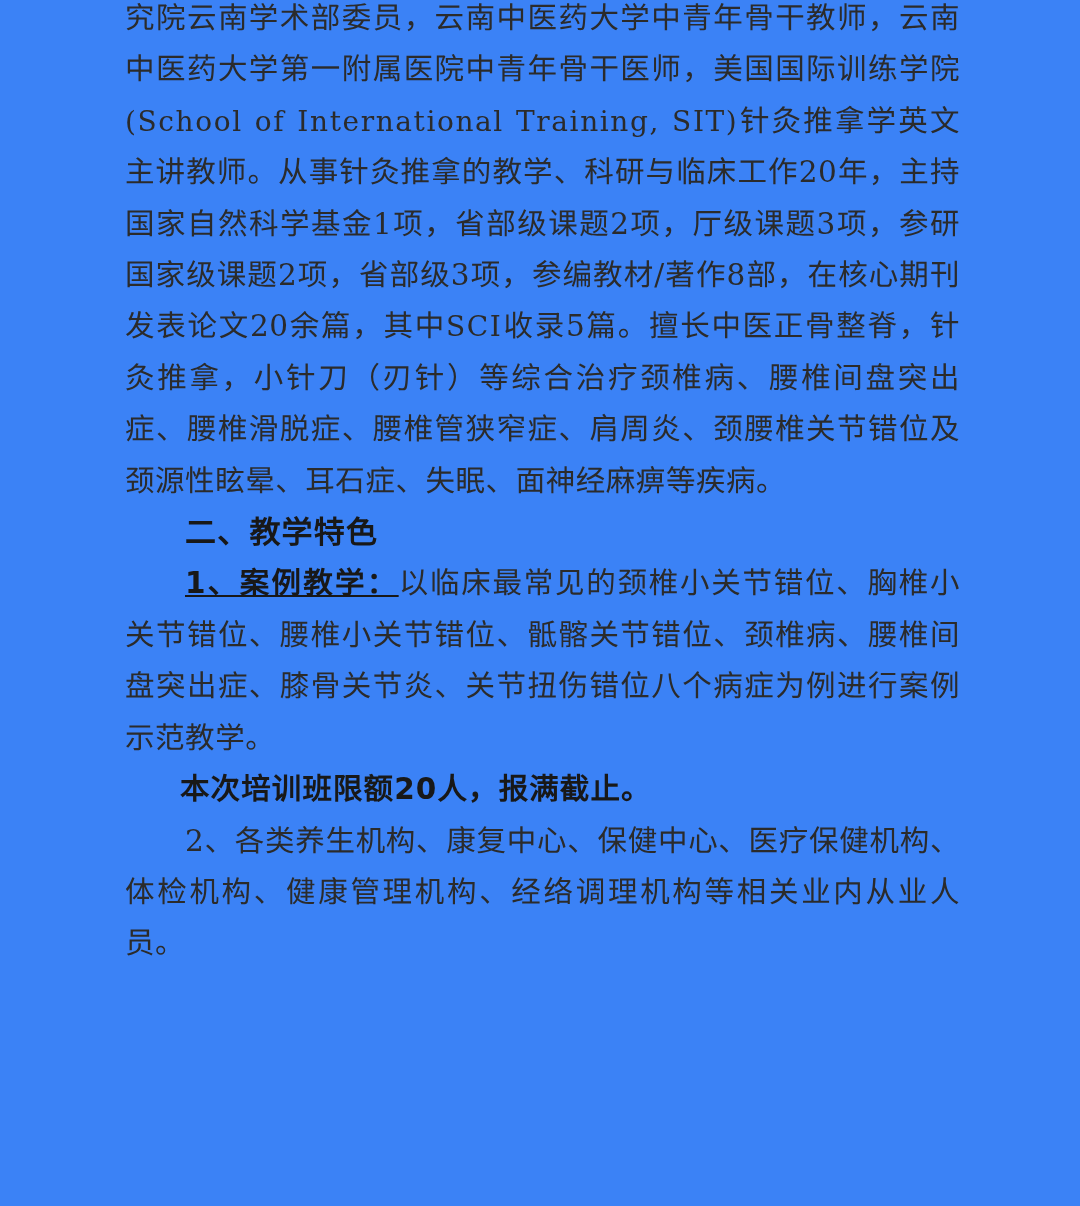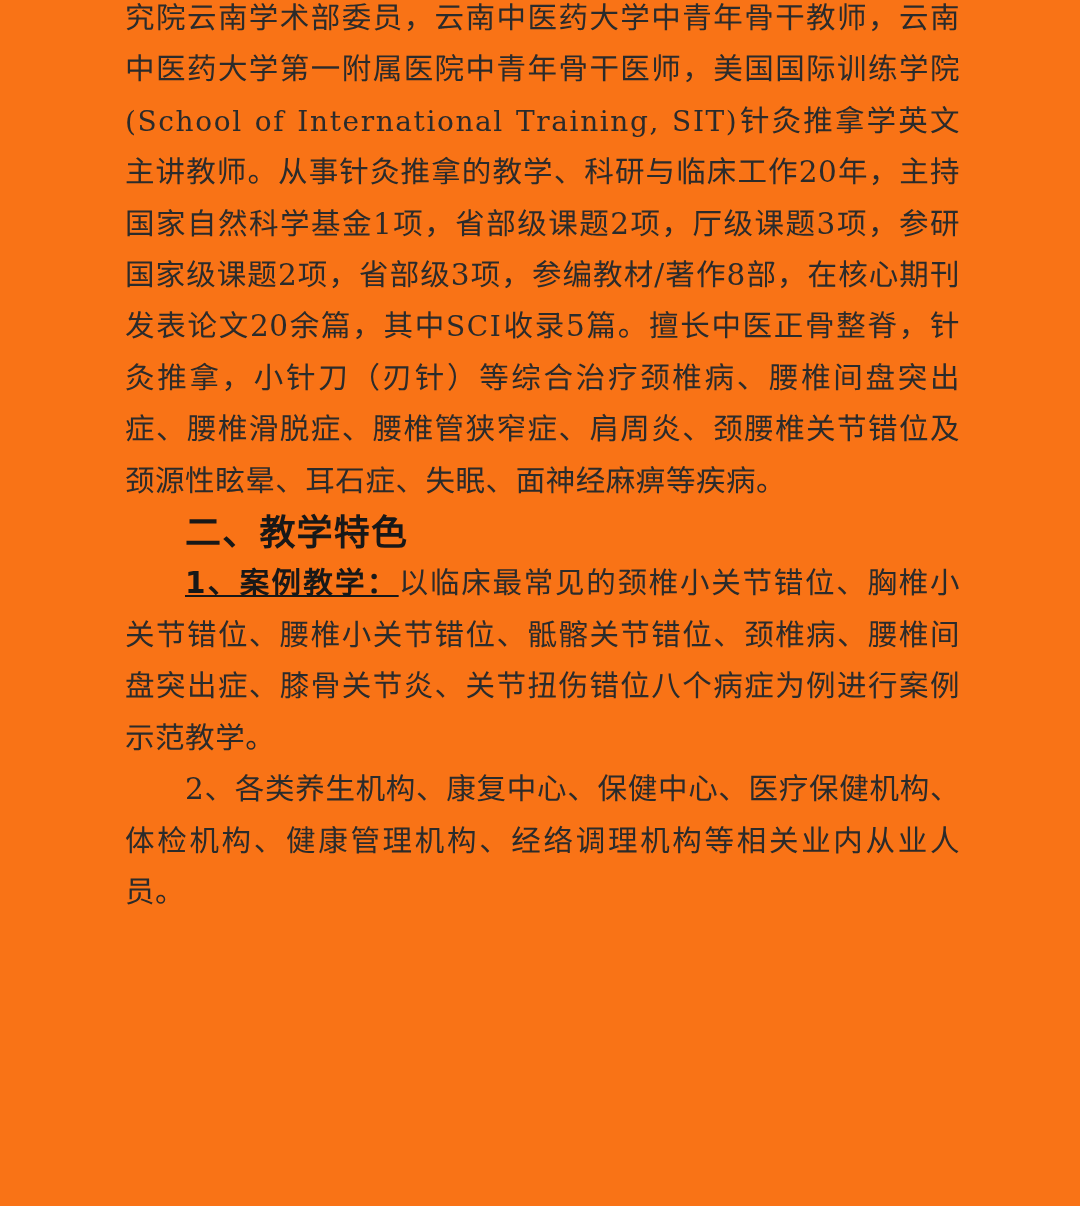--- a/index.html
+++ b/index.html
@@ -14,21 +14,21 @@
     height: 1206px;
     overflow: hidden;
     font-family: "DejaVu Serif", "Liberation Serif", serif;
     color: #2b2b2b;
   }
 
   .page {
     position: relative;
     width: 1080px;
     height: 1206px;
-    background: #f97316;
+    background: #3b82f6;
     box-sizing: border-box;
     padding: 0 120px 0 125px;
   }
 
   .doc-body {
     position: relative;
     top: -7px;
   }
 
   
@@ -49,21 +49,21 @@
     text-indent: 60px;
   }
 
   .para.flush {
     text-indent: 0;
   }
 
   
   .heading {
     margin: 0;
-    font-size: 36px;
+    font-size: 31px;
     line-height: 51.4px;
     letter-spacing: 1.2px;
     font-weight: bold;
     text-indent: 60px;
     text-align: left;
     color: #181818;
     font-family: "DejaVu Sans", "Liberation Sans", sans-serif;
   }
 
   
@@ -104,18 +104,19 @@
 
     <p class="para flush"><span>究院云南学术部委员，云南中医药大学中青年骨干教师，云南中医药大学第一附属医院中青年骨干医师，美国国际训练学院</span><span class="latin">(School of International Training, SIT)</span><span>针灸推拿学英文主讲教师。从事针灸推拿的教学、科研与临床工作</span><span class="num">20</span><span>年，主持国家自然科学基金</span><span class="num">1</span><span>项，省部级课题</span><span class="num">2</span><span>项，厅级课题</span><span class="num">3</span><span>项，参研国家级课题</span><span class="num">2</span><span>项，省部级</span><span class="num">3</span><span>项，参编教材/著作</span><span class="num">8</span><span>部，在核心期刊发表论文</span><span class="num">20</span><span>余篇，其中</span><span class="latin">SCI</span><span>收录</span><span class="num">5</span><span>篇。擅长中医正骨整脊，针灸推拿，小针刀（刃针）等综合治疗颈椎病、腰椎间盘突出症、腰椎滑脱症、腰椎管狭窄症、肩周炎、颈腰椎关节错位及颈源性眩晕、耳石症、失眠、面神经麻痹等疾病。</span></p>
 
     <p class="heading">二、教学特色</p>
 
     <p class="para indent"><span class="lead">1、案例教学：</span><span>以临床最常见的颈椎小关节错位、胸椎小关节错位、腰椎小关节错位、骶髂关节错位、颈椎病、腰椎间盘突出症、膝骨关节炎、关节扭伤错位八个病症为例进行案例示范教学。</span></p>
 
 
 
 
+    <p class="para strong-line">本次培训班限额20人，报满截止。</p>
 
 
     <p class="para indent">2、各类养生机构、康复中心、保健中心、医疗保健机构、体检机构、健康管理机构、经络调理机构等相关业内从业人员。</p>
 
   </div>
 </div>
 
 </body></html>

